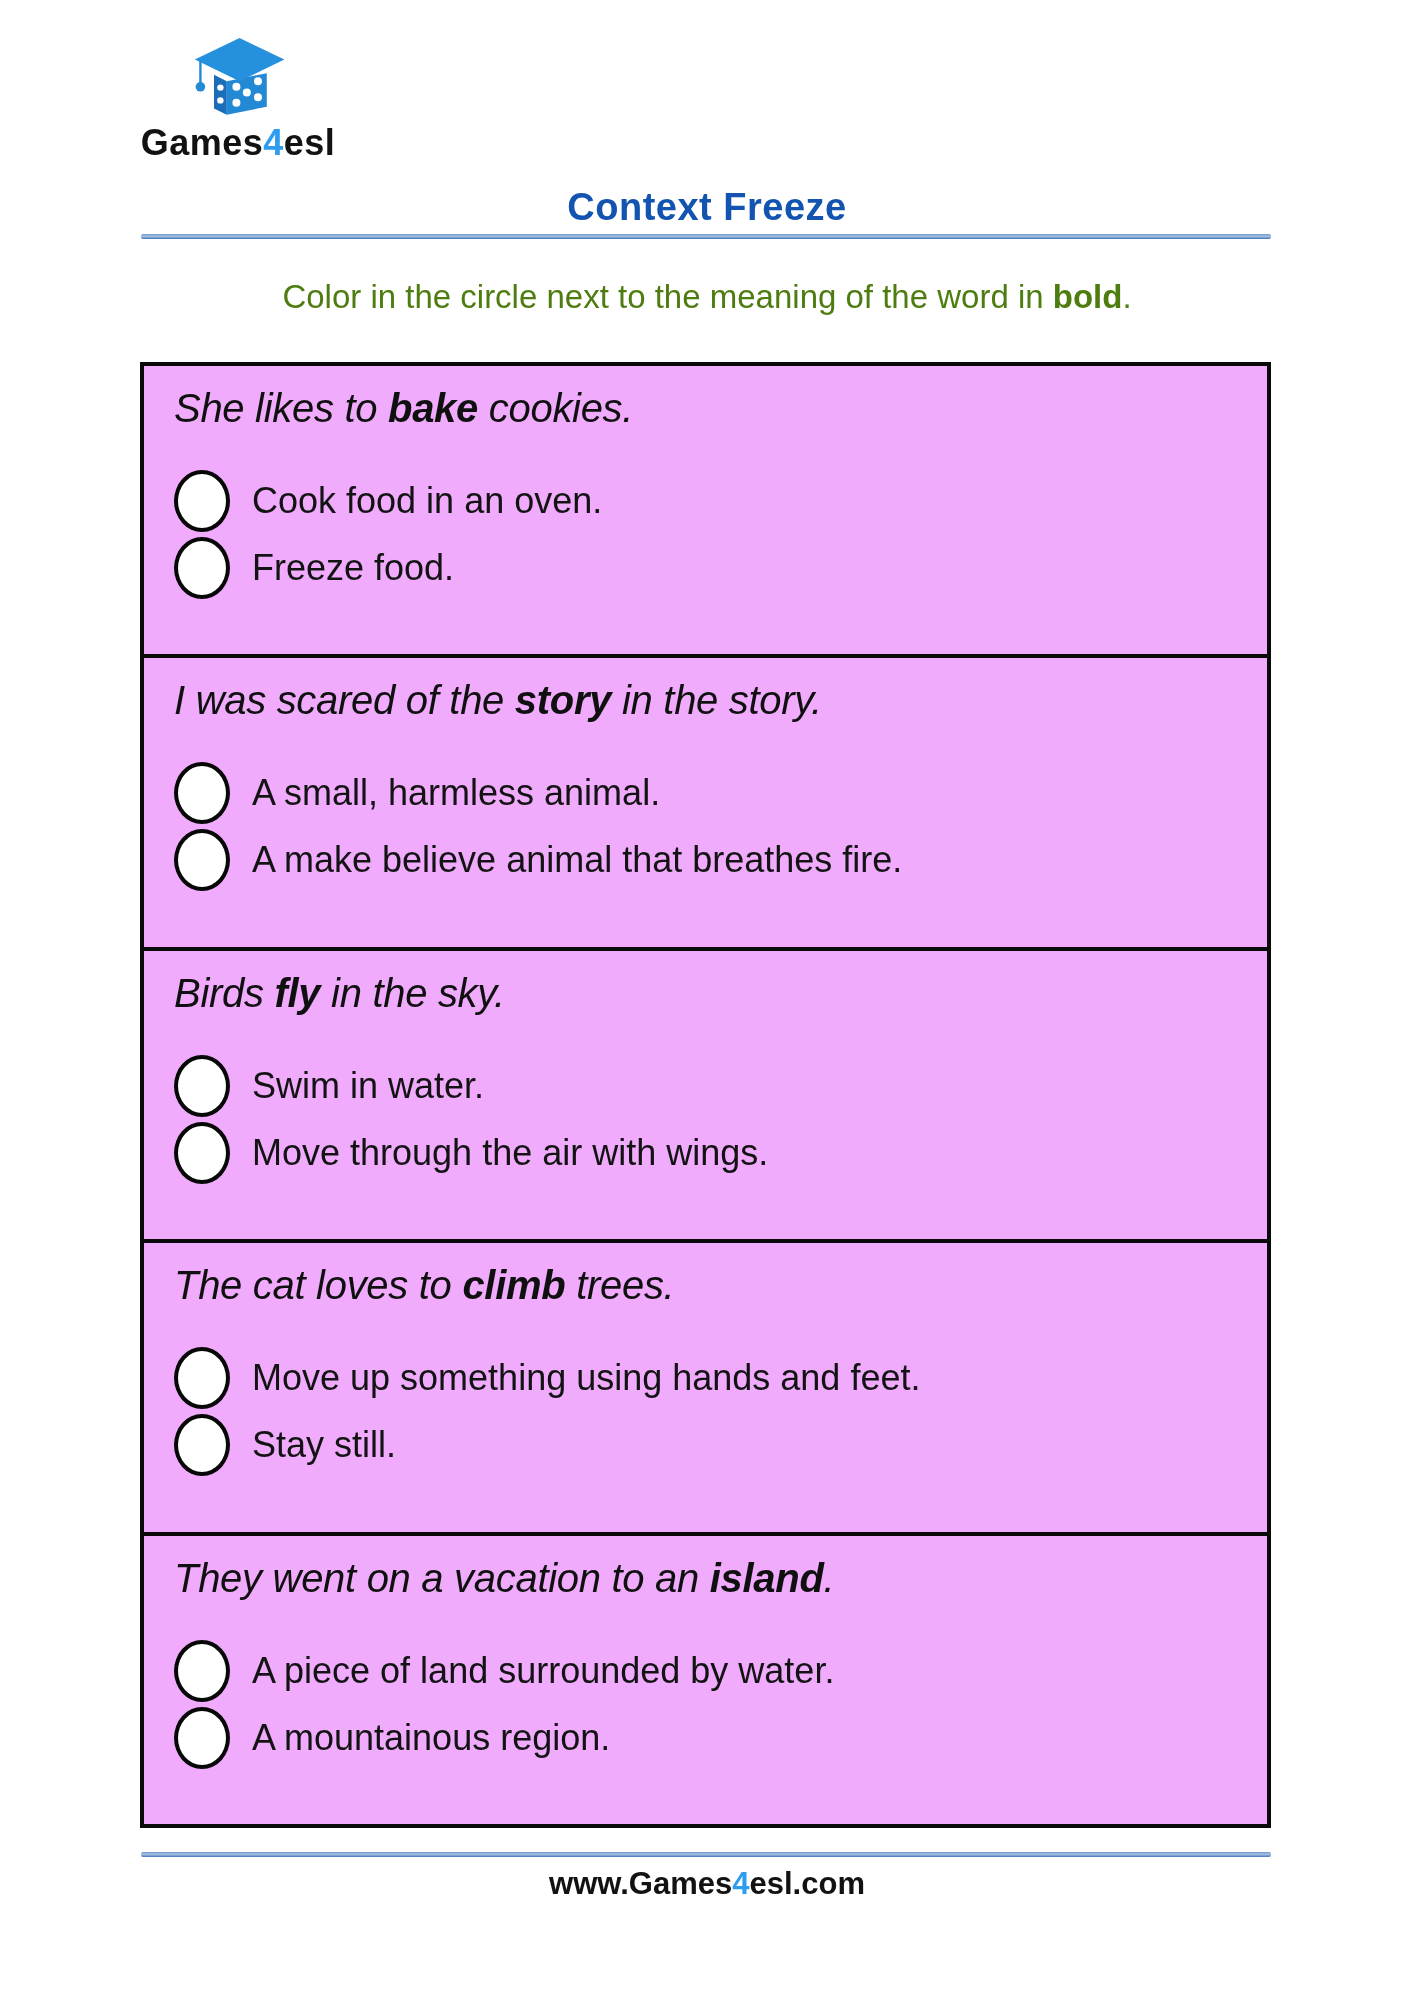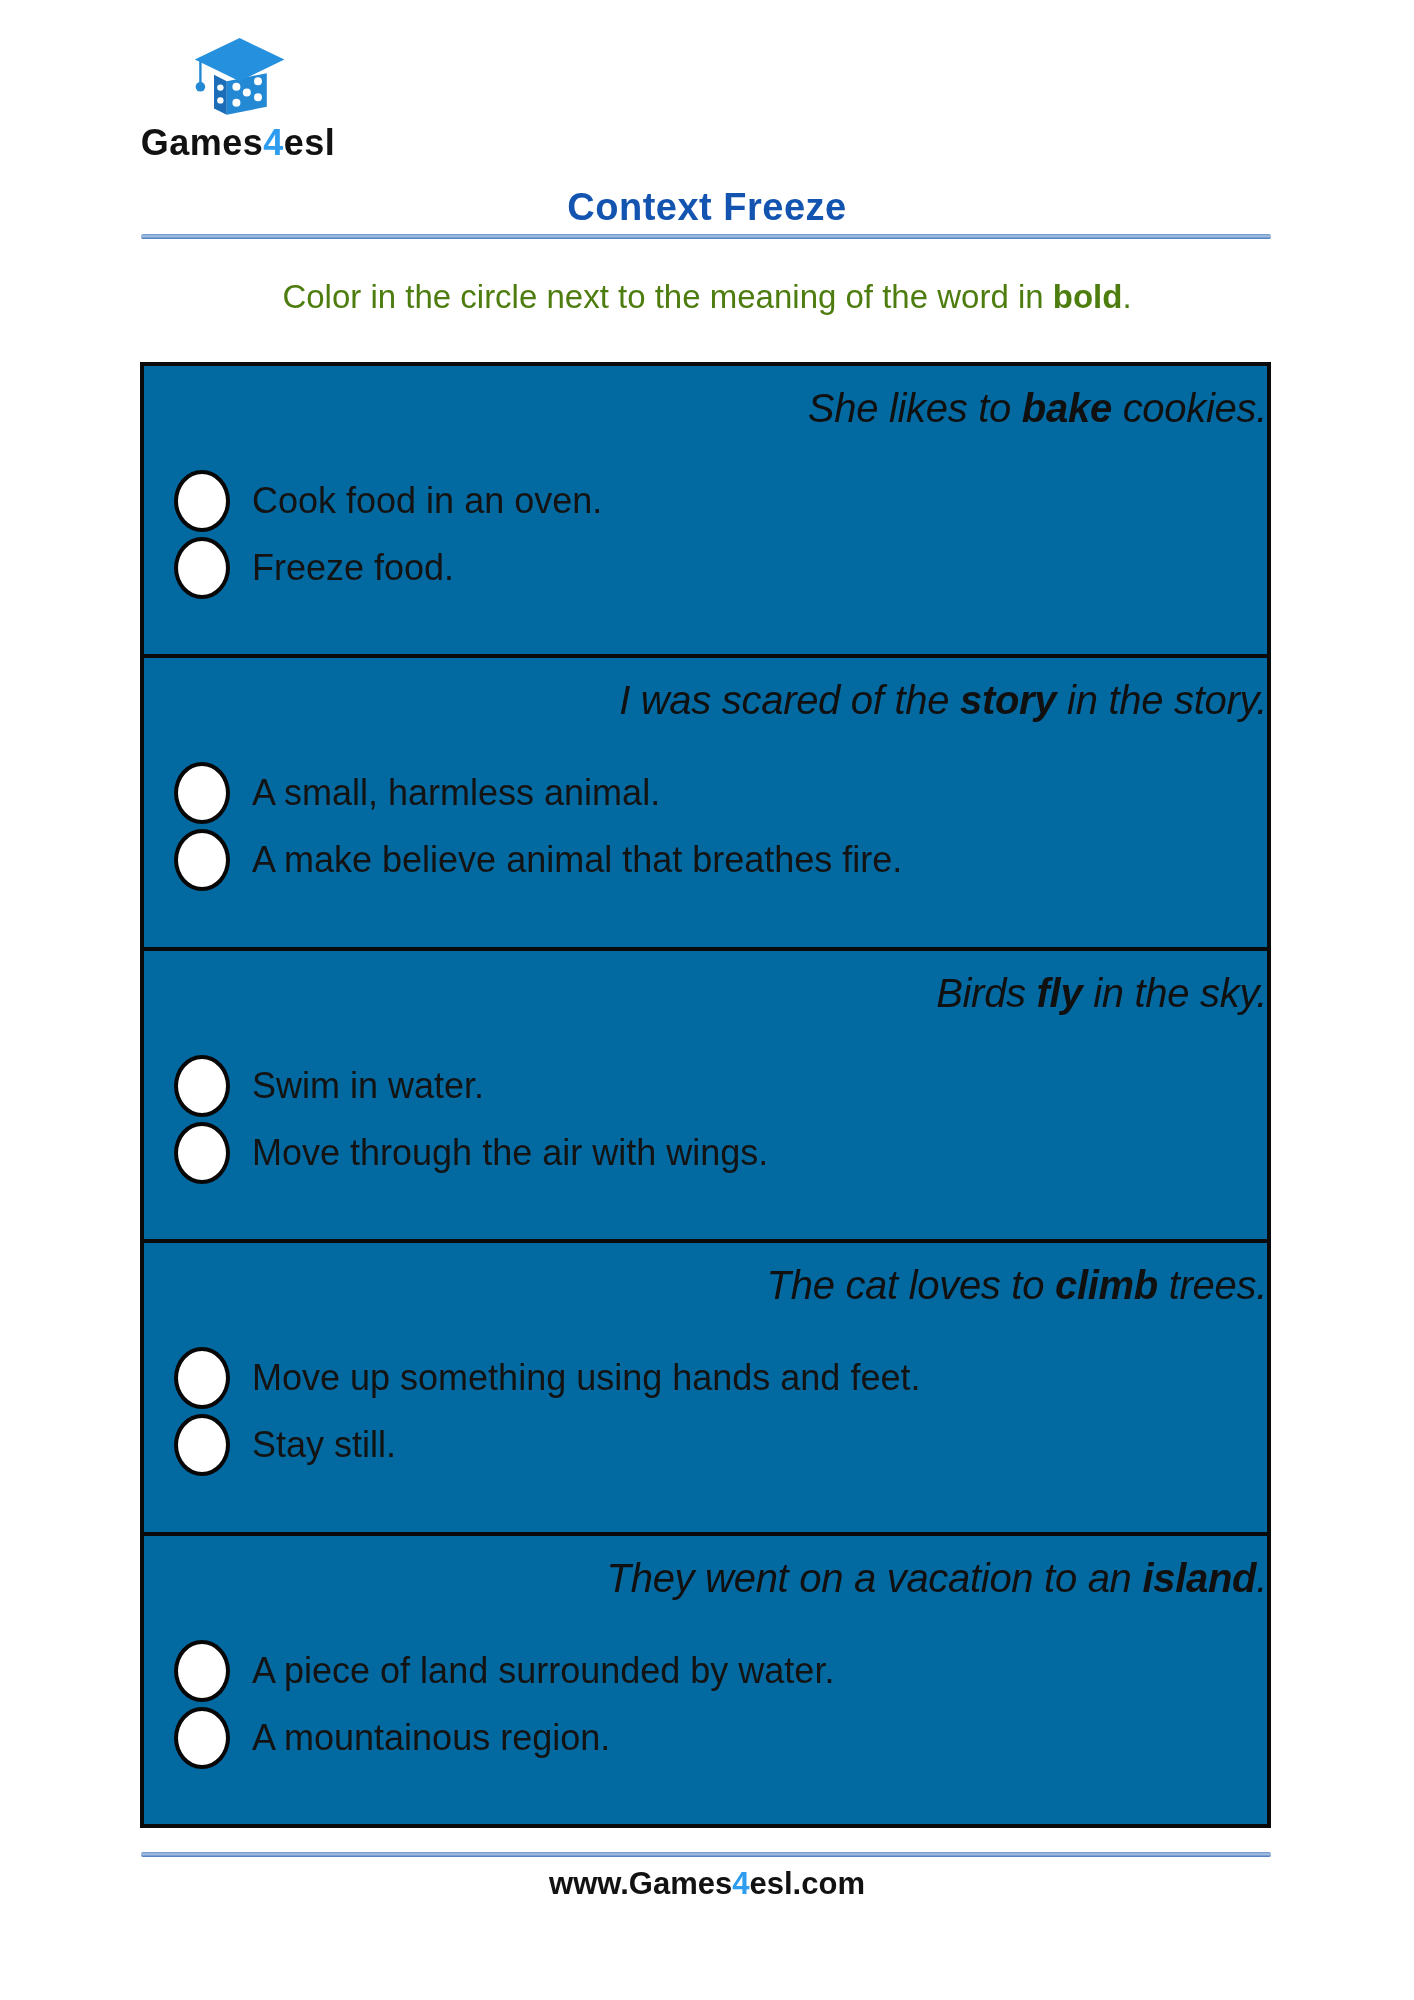--- a/index.html
+++ b/index.html
@@ -37,22 +37,21 @@
     text-align:center; font-size:33px; color:#4d7c0f;
   }
   .instruction b { font-weight:700; }
 
   
   .qbox {
     position:absolute; left:140px; top:362px;
     width:1131px; height:1466px;
     border:4px solid #0a0a0a;
     display:flex; flex-direction:column;
-    background:#0369a1;
-    text-align:right;
+    background:#f0abfc;
   }
   .qrow { flex:1 1 0; padding-left:30px; overflow:hidden; }
   .qrow + .qrow { border-top:4px solid #0a0a0a; }
 
   .sentence {
     margin-top:18px;
     font-size:40px; font-style:italic; color:#101010;
     letter-spacing:-0.3px; line-height:48px; white-space:nowrap;
   }
   .sentence b { font-weight:700; }

